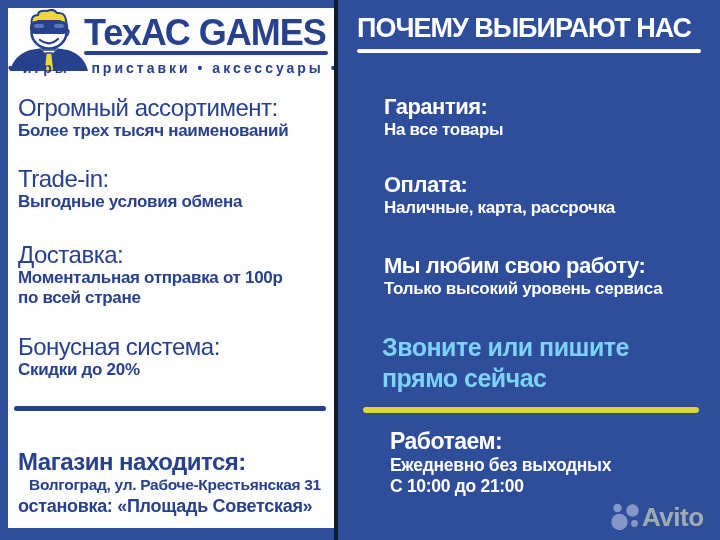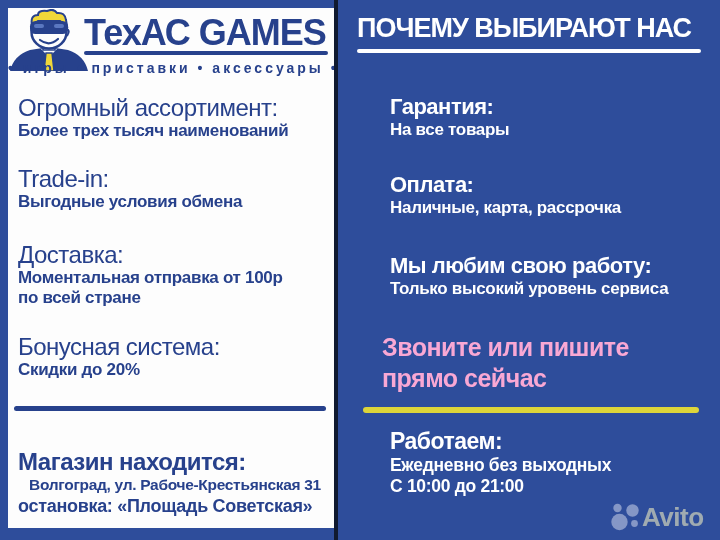--- a/index.html
+++ b/index.html
@@ -53,29 +53,29 @@
   .right-panel{position:absolute;left:338px;top:0;width:382px;height:540px;}
   .r-header{
     position:absolute;left:19px;top:13px;width:360px;
     color:#ffffff;font-size:27px;font-weight:bold;letter-spacing:-1px;
     white-space:nowrap;
   }
   .r-underline{
     position:absolute;left:19px;top:49px;width:344px;height:4px;
     background:#ffffff;border-radius:2px;
   }
-  .rsec{position:absolute;left:52px;width:320px;color:#ffffff;}
+  .rsec{position:absolute;left:46px;width:320px;color:#ffffff;}
   .rsec .t{font-size:22px;font-weight:bold;line-height:26px;letter-spacing:-0.5px;}
   .rsec .b{font-size:17px;font-weight:bold;line-height:20px;letter-spacing:-0.3px;}
   .rsec-1{top:94px;}
   .rsec-2{top:172px;}
   .rsec-3{top:253px;}
   .cta{
     position:absolute;left:44px;top:332px;width:330px;
-    color:#f9a8d4;font-size:25px;font-weight:bold;line-height:31px;letter-spacing:-0.5px;
+    color:#7dd3fc;font-size:25px;font-weight:bold;line-height:31px;letter-spacing:-0.5px;
   }
   .yellow-divider{
     position:absolute;left:25px;top:407px;width:336px;height:6px;
     background:#ddd53a;border-radius:3px;
   }
   .hours{position:absolute;left:52px;top:428px;width:320px;color:#ffffff;}
   .hours .t{font-size:23px;font-weight:bold;line-height:27px;letter-spacing:-0.5px;}
   .hours .b{font-size:17.5px;font-weight:bold;line-height:21px;letter-spacing:-0.3px;}
   .avito{
     position:absolute;left:272px;top:500px;width:106px;height:34px;

